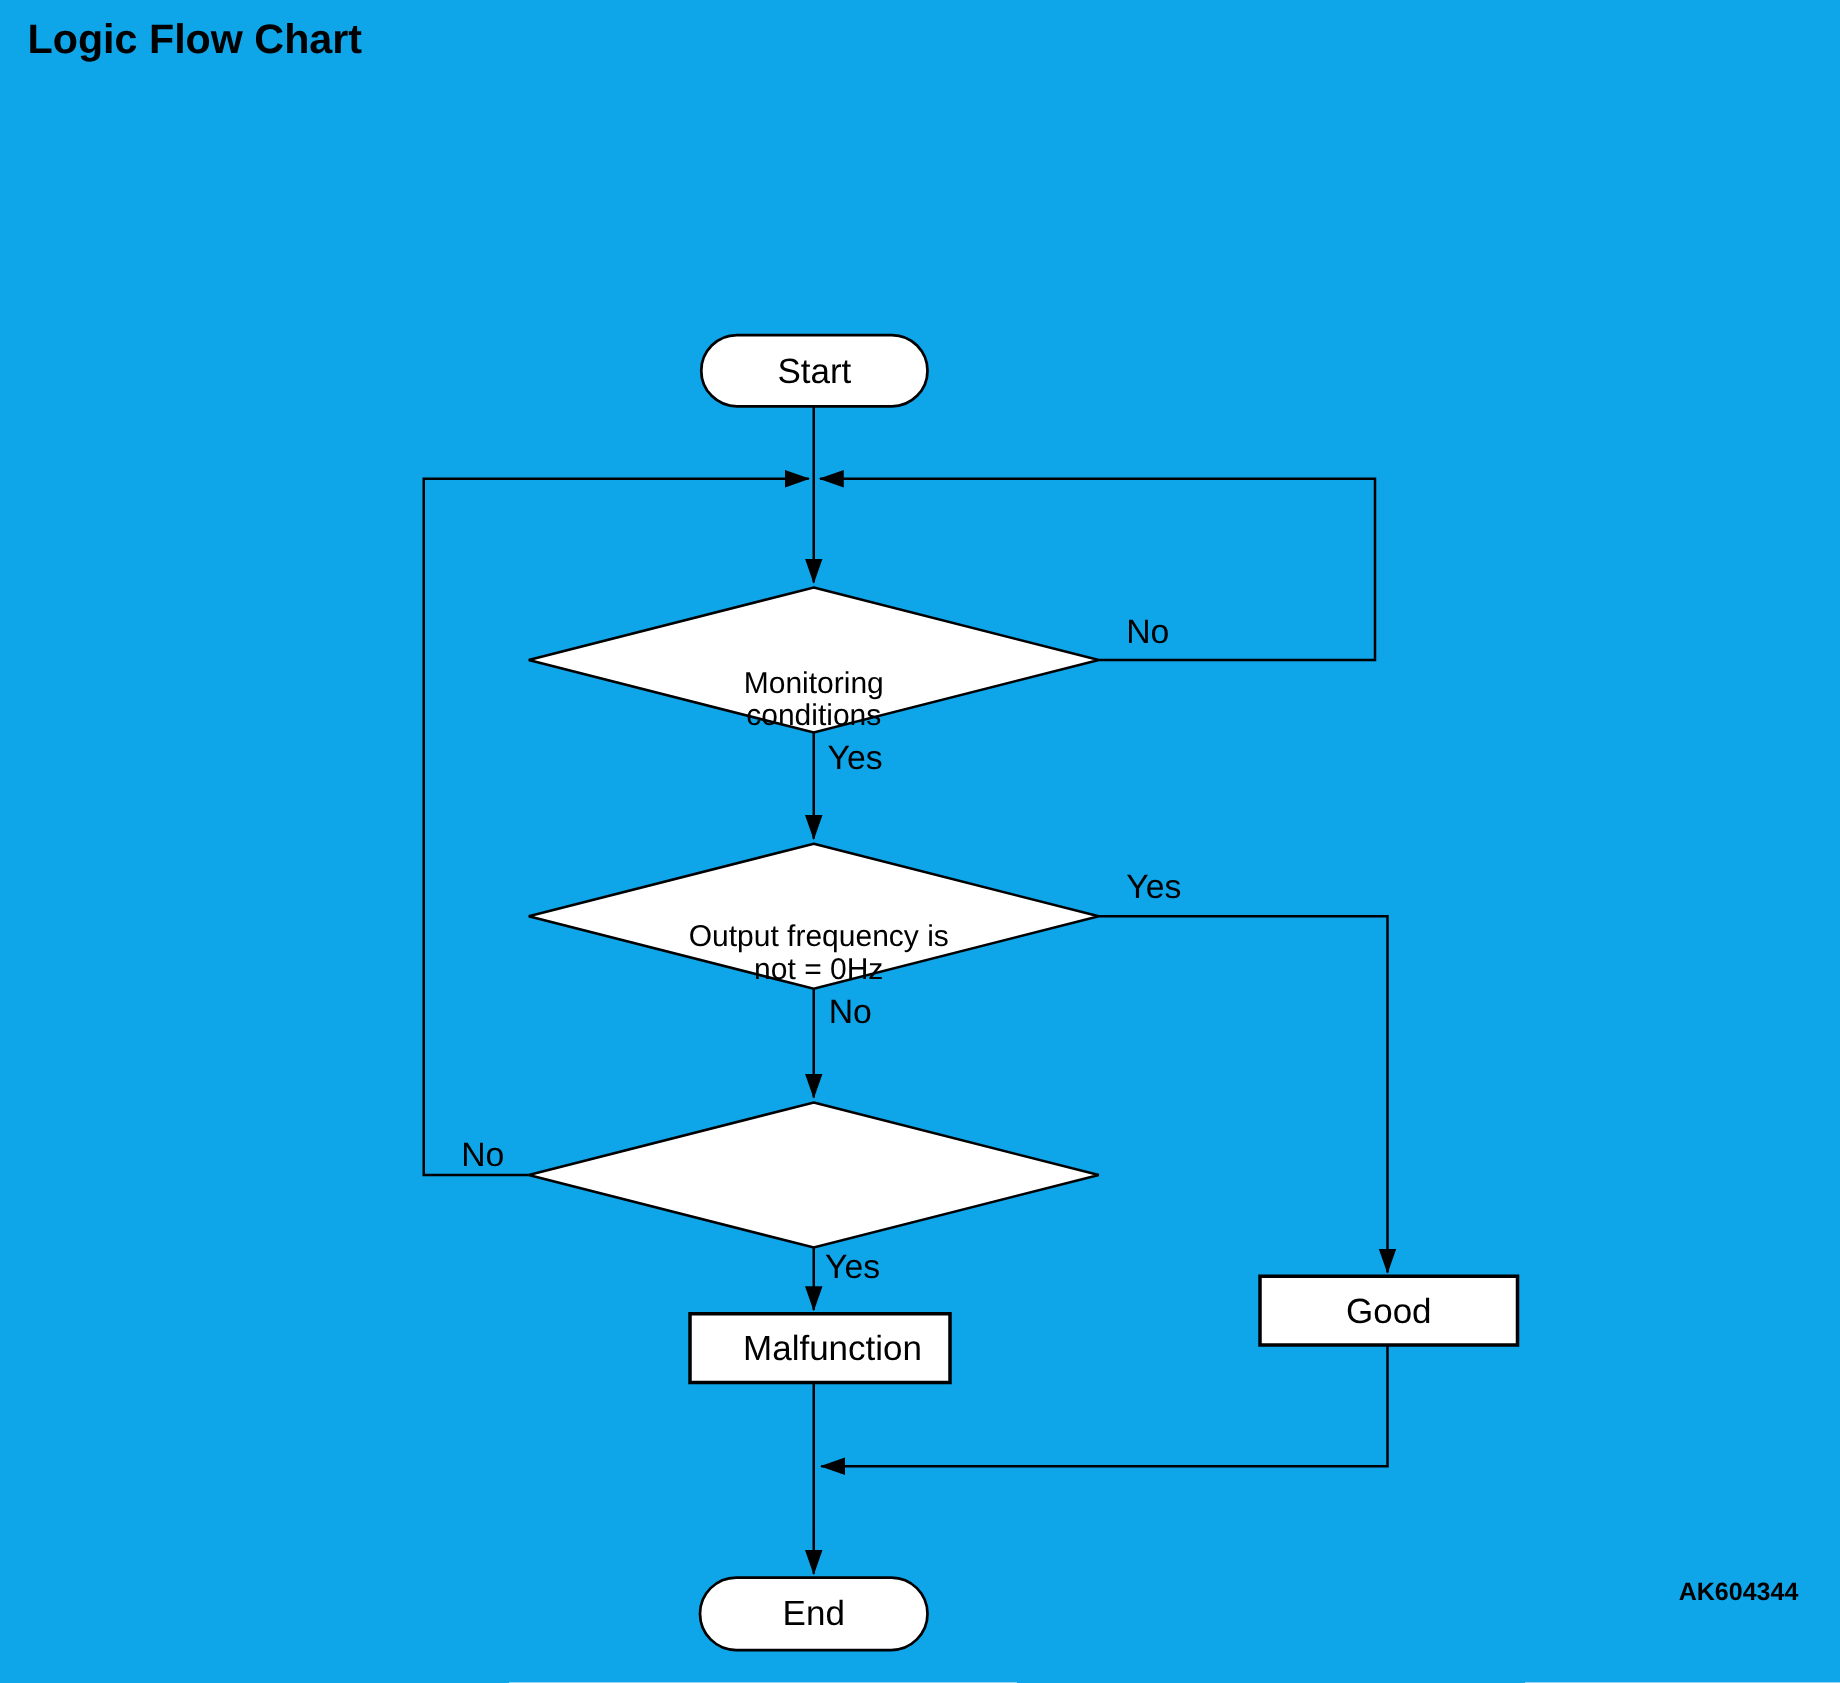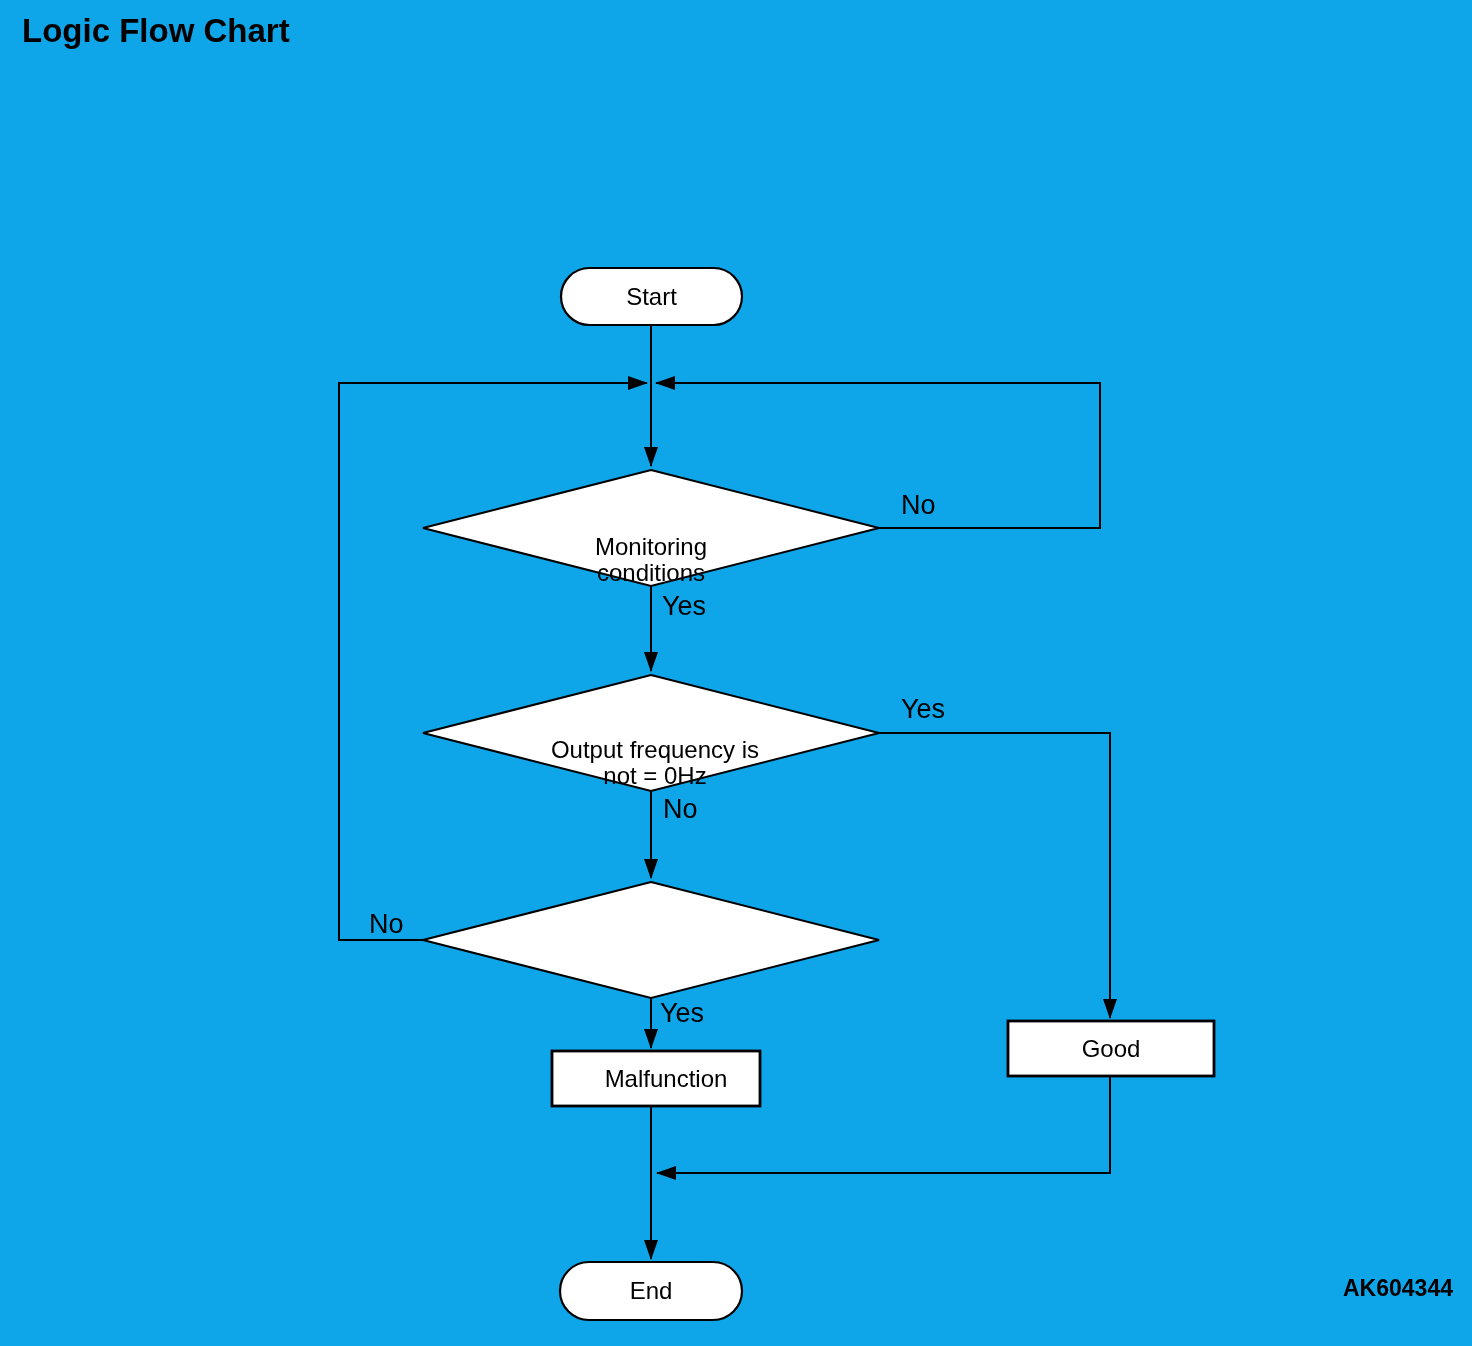--- a/index.html
+++ b/index.html
@@ -19,39 +19,38 @@
     top: 12px;
     font-size: 33px;
     font-weight: bold;
     letter-spacing: 0px;
     white-space: nowrap;
   }
   .figure-id {
     position: absolute;
     left: 1343px;
     top: 1263px;
-    font-size: 23px;
+    font-size: 20px;
     font-weight: bold;
     white-space: nowrap;
-    margin-top: 12px;
   }
   .node-label {
     position: absolute;
     font-size: 24px;
     line-height: 26px;
     text-align: center;
     white-space: pre-line;
     margin-top: 32px;
   }
   .box-label {
     position: absolute;
     display: flex;
     align-items: center;
     justify-content: center;
-    font-size: 24px;
+    font-size: 28px;
     text-align: center;
     white-space: pre-line;
   }
   .diamond-label {
     transform: translate(-50%, -50%);
   }
   .edge-label {
     position: absolute;
     font-size: 27px;
     line-height: 24px;

